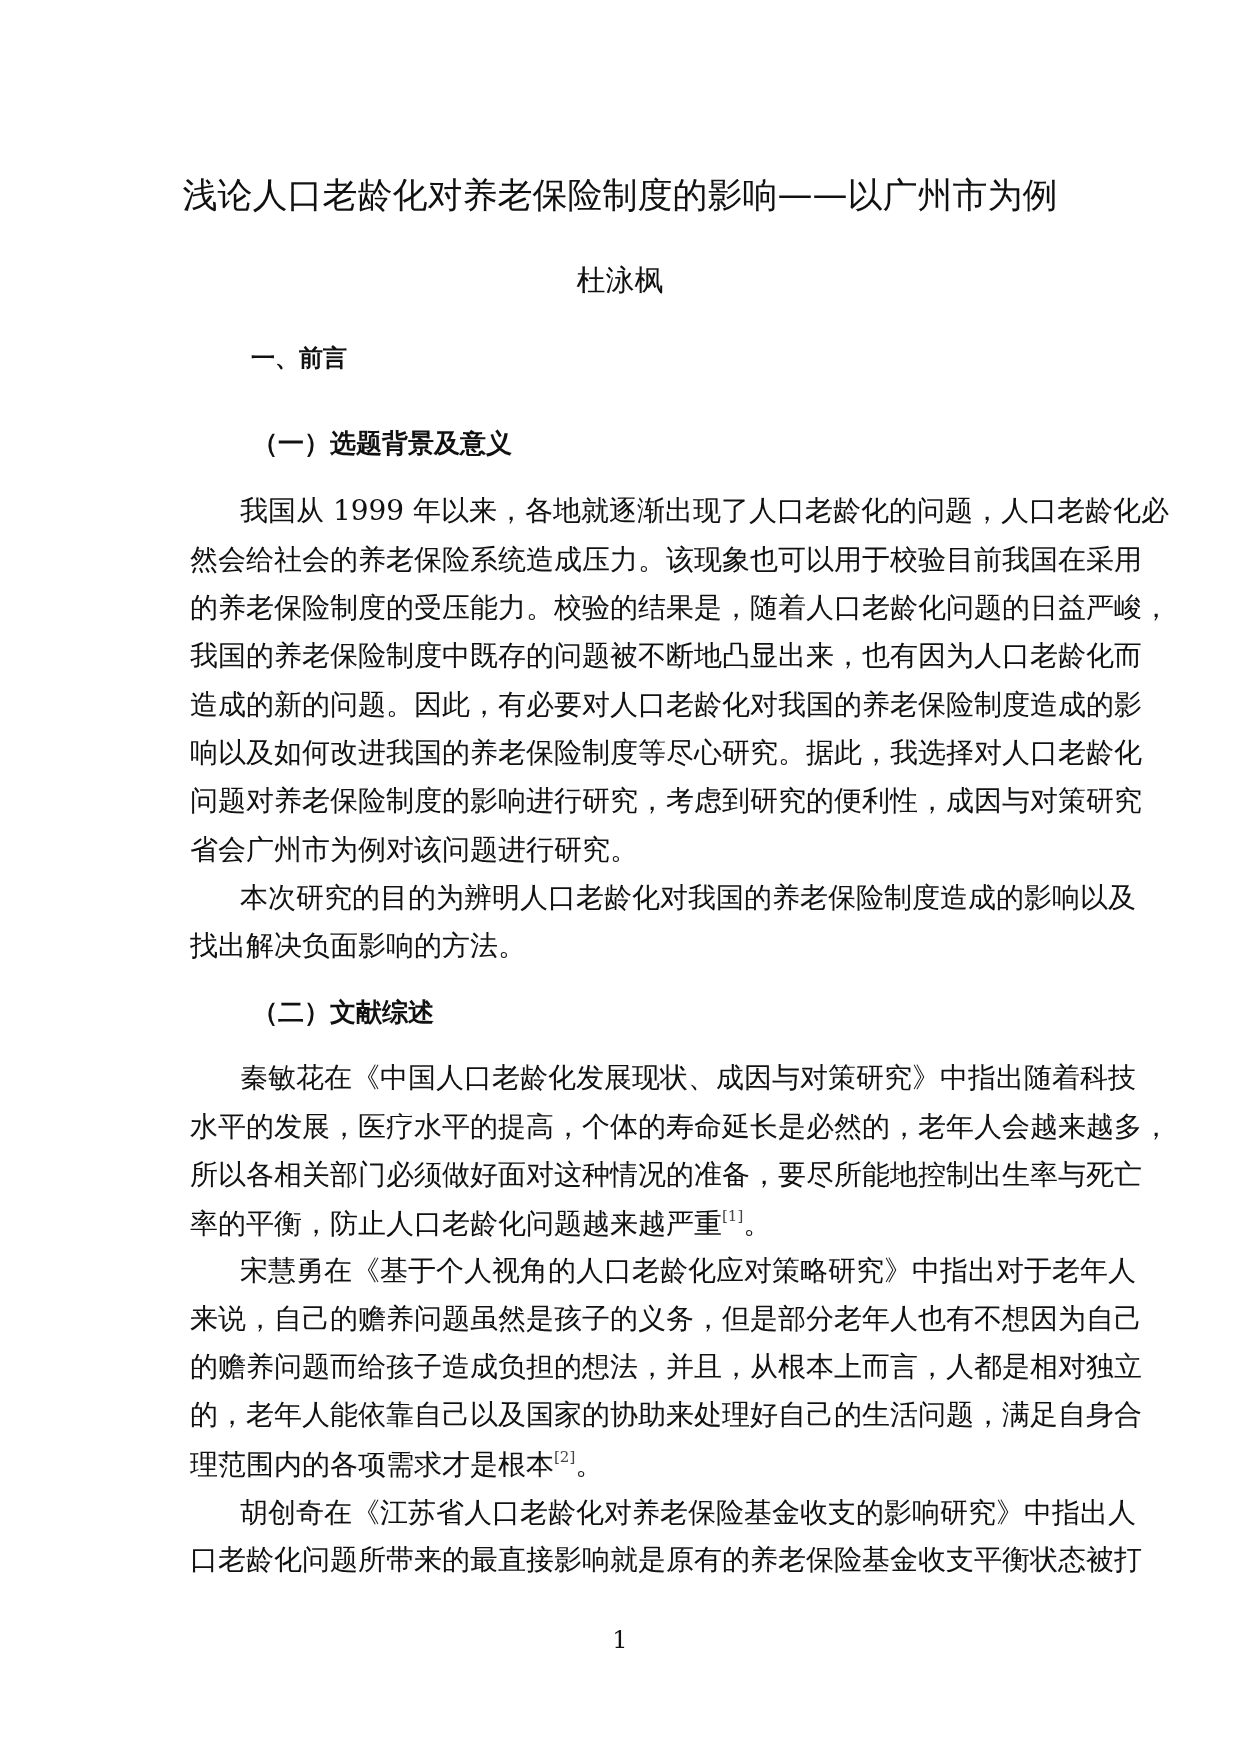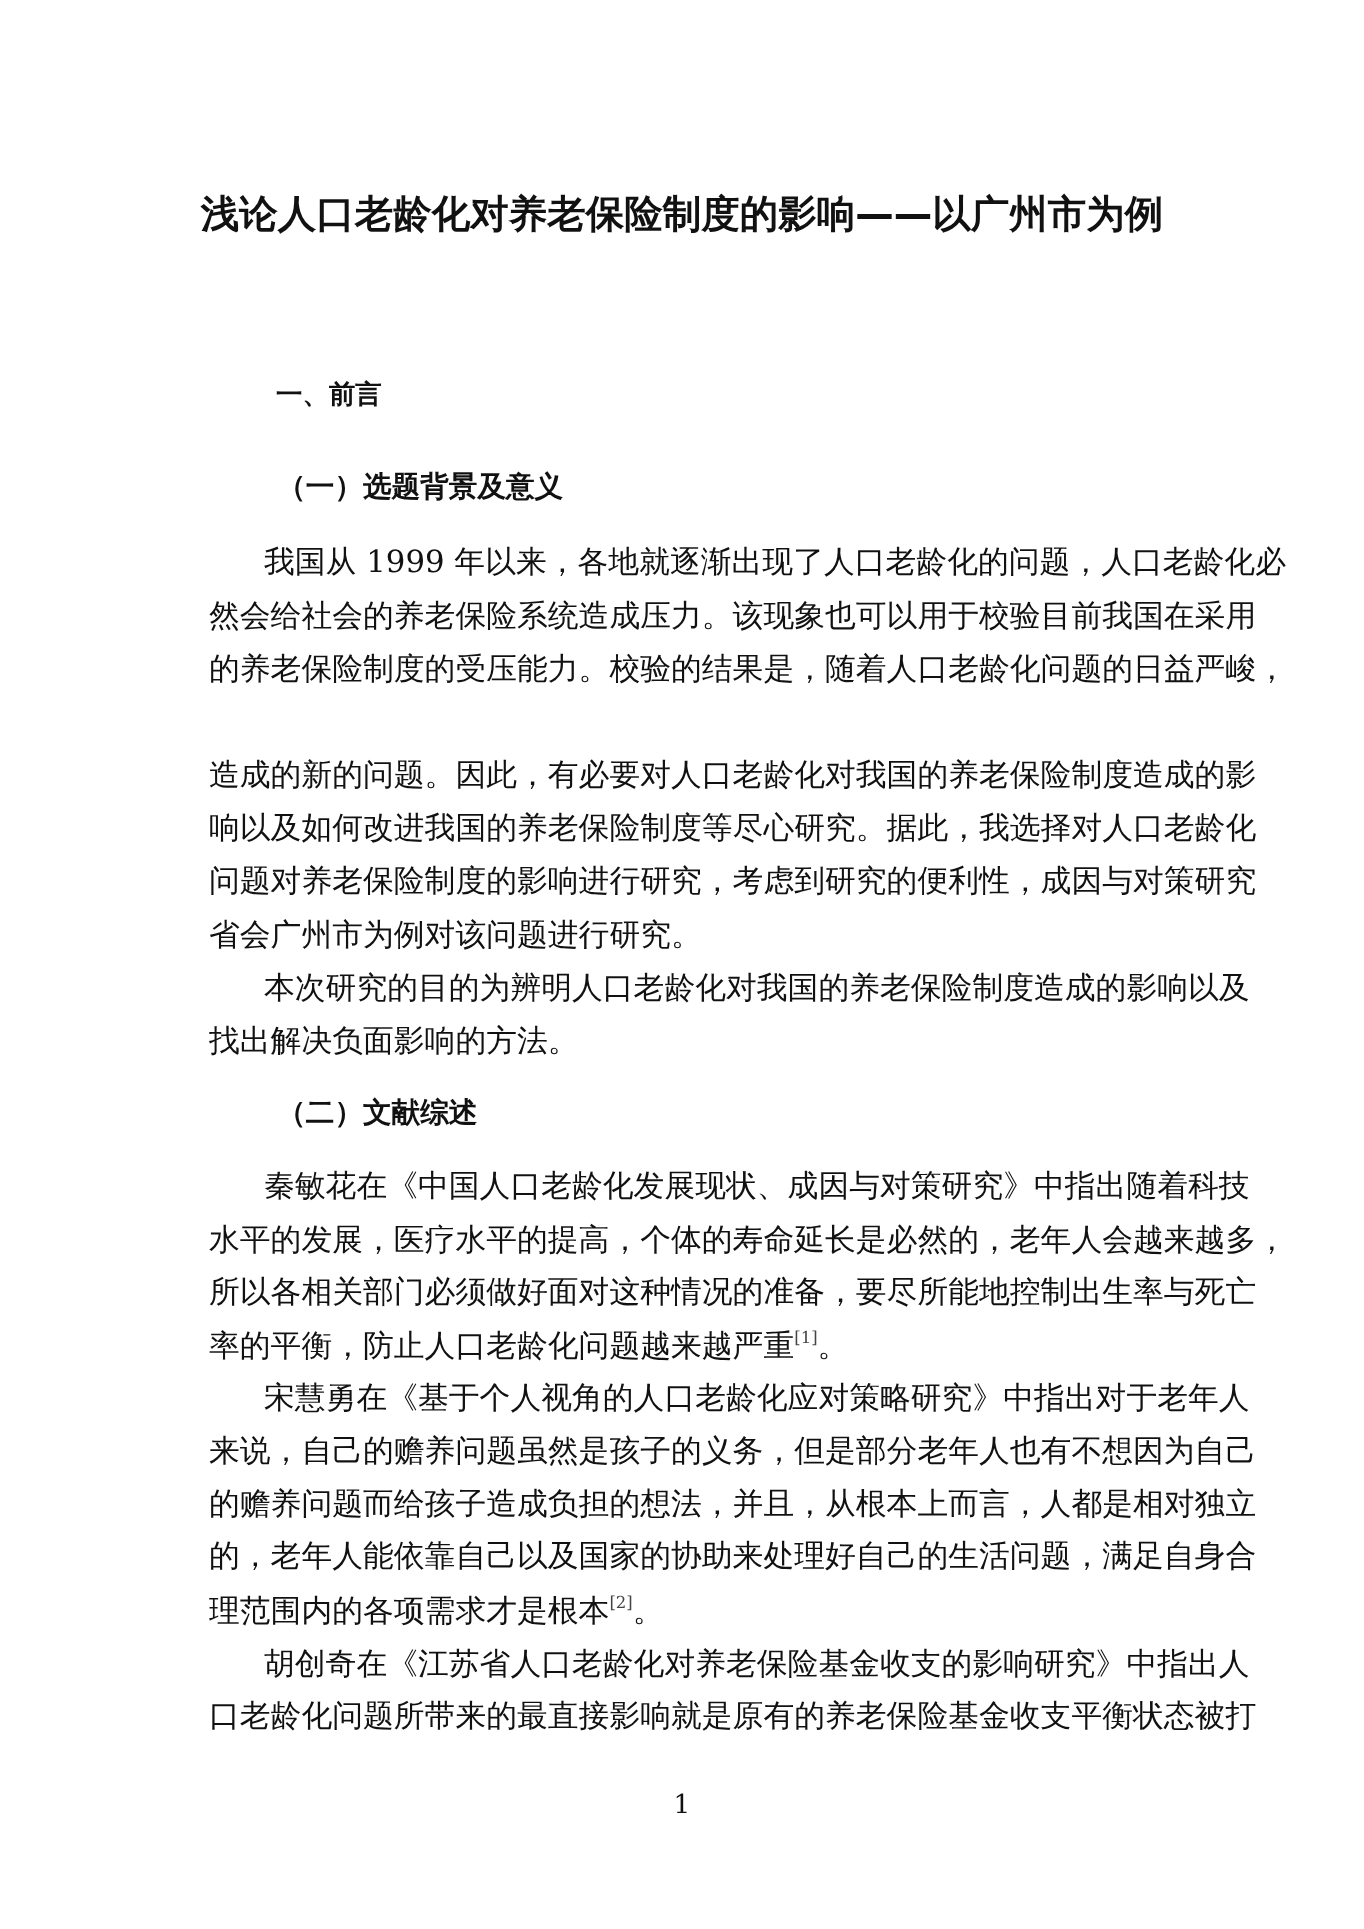--- a/index.html
+++ b/index.html
@@ -1,46 +1,48 @@
 <!DOCTYPE html>
 <html><head>
 <meta charset="utf-8">
 <style>
   html, body { margin: 0; padding: 0; background: #ffffff; }
   body { width: 1240px; height: 1754px; position: relative; overflow: hidden;
          font-family: "DejaVu Serif", "Liberation Serif", serif; color: #111111; }
   .page { position: absolute; left: 0; top: 0; width: 1240px; height: 1754px; background: #fff; }
   .ln { position: absolute; white-space: nowrap; line-height: 1; }
-  .title { left: 0; width: 1240px; text-align: center; top: 178px; font-size: 35px; font-weight: bold;
+  .title { left: 0; width: 1240px; text-align: center; top: 178px; font-size: 35px; font-weight: normal;
            font-family: "DejaVu Sans", "Liberation Sans", sans-serif; letter-spacing: 0px; }
   .author { left: 0; width: 1240px; text-align: center; top: 266px; font-size: 29px; }
   .h1 { left: 251px; top: 346px; font-size: 24px; font-weight: bold;
         font-family: "DejaVu Sans", "Liberation Sans", sans-serif; }
   .h2 { left: 252px; font-size: 26px; font-weight: bold;
         font-family: "DejaVu Sans", "Liberation Sans", sans-serif; }
   .body-line { left: 190px; width: 860px; font-size: 28px; text-align: justify; text-align-last: justify; }
   .body-line.indent { left: 240px; width: 810px; }
   .body-line.last { text-align-last: left; }
   sup.ref { font-size: 15px; vertical-align: 12px; color: #444; }
   .pagenum { left: 0; width: 1240px; text-align: center; top: 1628px; font-size: 24px; }
 </style>
 </head>
 <body>
 
 <div class="page">
 
   <div class="ln title">浅论人口老龄化对养老保险制度的影响——以广州市为例</div>
+  <div class="ln author">杜泳枫</div>
 
   <div class="ln h1">一、前言</div>
 
   <div class="ln h2" style="top:430px">（一）选题背景及意义</div>
 
   <div class="ln body-line indent" style="top:497px">我国从 1999 年以来，各地就逐渐出现了人口老龄化的问题，人口老龄化必</div>
   <div class="ln body-line" style="top:594px">的养老保险制度的受压能力。校验的结果是，随着人口老龄化问题的日益严峻，</div>
   <div class="ln body-line" style="top:546px">然会给社会的养老保险系统造成压力。该现象也可以用于校验目前我国在采用</div>
+  <div class="ln body-line" style="top:642px">我国的养老保险制度中既存的问题被不断地凸显出来，也有因为人口老龄化而</div>
   <div class="ln body-line" style="top:691px">造成的新的问题。因此，有必要对人口老龄化对我国的养老保险制度造成的影</div>
   <div class="ln body-line" style="top:739px">响以及如何改进我国的养老保险制度等尽心研究。据此，我选择对人口老龄化</div>
   <div class="ln body-line" style="top:787px">问题对养老保险制度的影响进行研究，考虑到研究的便利性，成因与对策研究</div>
   <div class="ln body-line last" style="top:836px">省会广州市为例对该问题进行研究。</div>
 
   <div class="ln body-line indent" style="top:884px">本次研究的目的为辨明人口老龄化对我国的养老保险制度造成的影响以及</div>
   <div class="ln body-line last" style="top:932px">找出解决负面影响的方法。</div>
 
   <div class="ln h2" style="top:999px">（二）文献综述</div>
 

